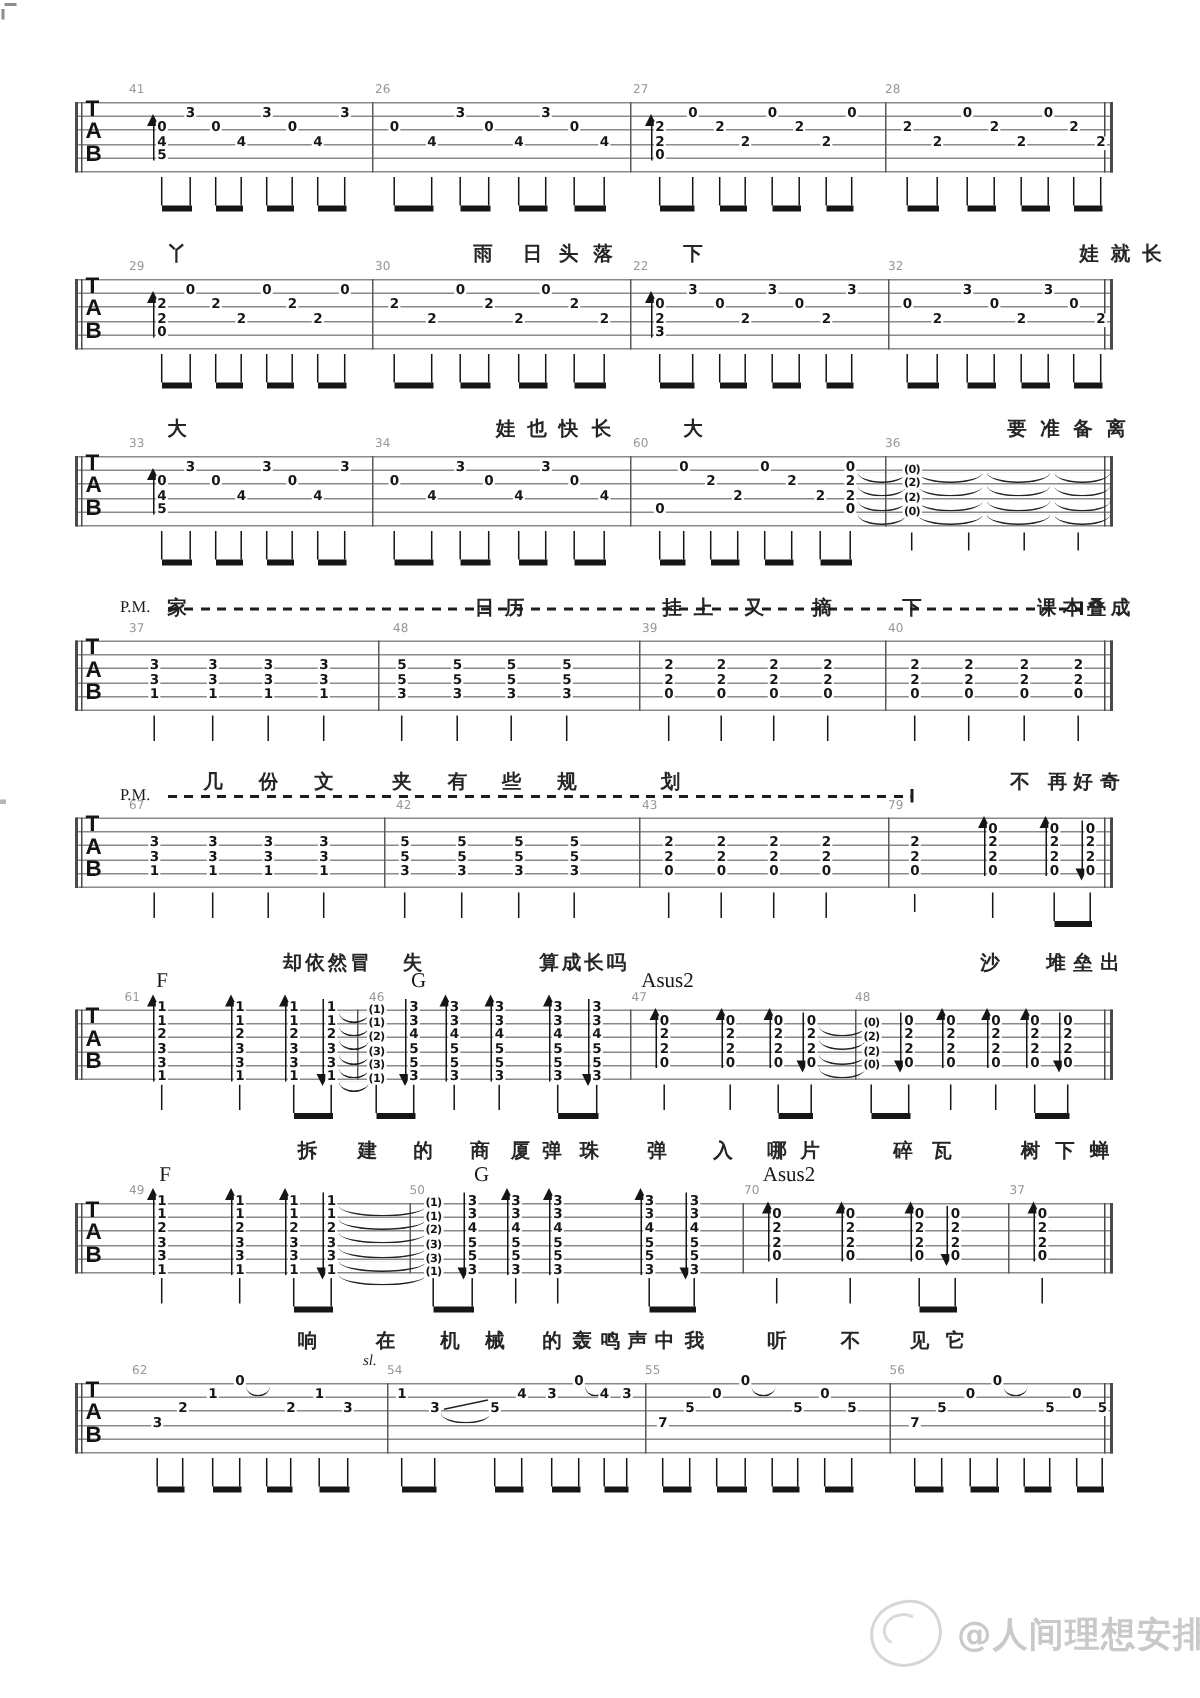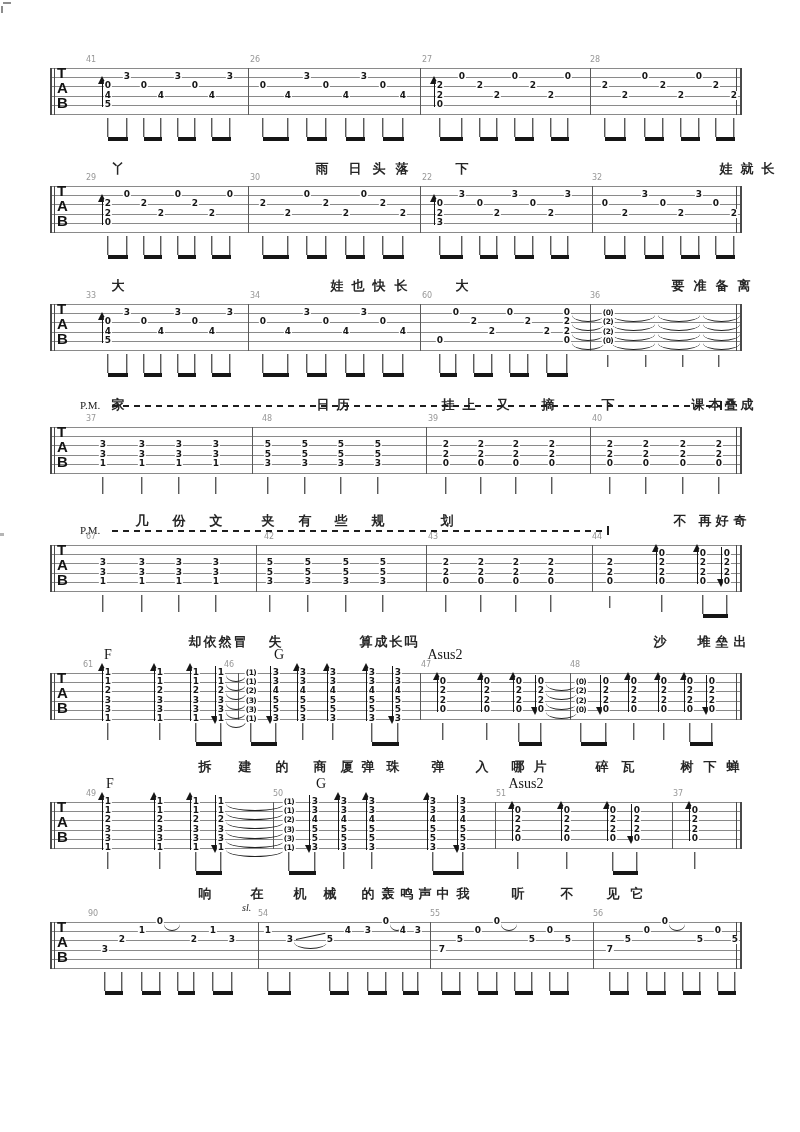--- a/index.html
+++ b/index.html
@@ -41,20 +41,24 @@
   .art{position:absolute;background:#8d8d8d;}
 </style>
 </head>
 <body>
 
 <div id="page">
   <div class="art" style="left:3px;top:2px;width:8px;height:2px;"></div>
   <div class="art" style="left:1px;top:6px;width:2px;height:7px;"></div>
   <div class="art" style="left:0;top:533px;width:4px;height:3px;background:#b5b5b5;"></div>
 
+  <div class="watermark">
+    <div class="wm-logo"></div>
+    <span class="wm-text">@人间理想安排</span>
+  </div>
 <div class="sline" style="left: 50px; top: 68px; width: 692px;"></div>
     <div class="sline" style="left: 50px; top: 77.2px; width: 692px;"></div>
     <div class="sline" style="left: 50px; top: 86.4px; width: 692px;"></div>
     <div class="sline" style="left: 50px; top: 95.6px; width: 692px;"></div>
     <div class="sline" style="left: 50px; top: 104.8px; width: 692px;"></div>
     <div class="sline" style="left: 50px; top: 114px; width: 692px;"></div>
     <div class="vbar" style="left: 50px; top: 68px; height: 47px; width: 2px;"></div>
     <div class="vbar" style="left: 54px; top: 68px; height: 47px; width: 1px;"></div>
     <div class="tabletter" style="left: 57px; top: 65px;">T</div>
     <div class="tabletter" style="left: 57px; top: 80px;">A</div>
@@ -530,21 +534,21 @@
     <div class="tabletter" style="left: 57px; top: 557px;">A</div>
     <div class="tabletter" style="left: 57px; top: 572px;">B</div>
     <div class="vbar" style="left: 736px; top: 545px; height: 47px; width: 1px;"></div>
     <div class="vbar" style="left: 740px; top: 545px; height: 47px; width: 2px;"></div>
     <div class="vbar barline" style="left: 256px; top: 545px; height: 47px; width: 1px;"></div>
     <div class="vbar barline" style="left: 426px; top: 545px; height: 47px; width: 1px;"></div>
     <div class="vbar barline" style="left: 592px; top: 545px; height: 47px; width: 1px;"></div>
     <div class="mnum" style="left: 86px; top: 532px;">67</div>
     <div class="mnum" style="left: 264px; top: 532px;">42</div>
     <div class="mnum" style="left: 428px; top: 532px;">43</div>
-    <div class="mnum" style="left: 592px; top: 532px;">44</div>
+    <div class="mnum" style="left: 592px; top: 532px;">79</div>
     <div class="fret" style="left: 103px; top: 563.4px;">3</div>
     <div class="fret" style="left: 103px; top: 572.6px;">3</div>
     <div class="fret" style="left: 103px; top: 581.8px;">1</div>
     <div class="stem" style="left: 103px; top: 595px; height: 17px;"></div>
     <div class="fret" style="left: 142px; top: 563.4px;">3</div>
     <div class="fret" style="left: 142px; top: 572.6px;">3</div>
     <div class="fret" style="left: 142px; top: 581.8px;">1</div>
     <div class="stem" style="left: 142px; top: 595px; height: 17px;"></div>
     <div class="fret" style="left: 179px; top: 563.4px;">3</div>
     <div class="fret" style="left: 179px; top: 572.6px;">3</div>
@@ -641,21 +645,21 @@
     <div class="vbar" style="left: 54px; top: 673px; height: 47px; width: 1px;"></div>
     <div class="tabletter" style="left: 57px; top: 670px;">T</div>
     <div class="tabletter" style="left: 57px; top: 685px;">A</div>
     <div class="tabletter" style="left: 57px; top: 700px;">B</div>
     <div class="vbar" style="left: 736px; top: 673px; height: 47px; width: 1px;"></div>
     <div class="vbar" style="left: 740px; top: 673px; height: 47px; width: 2px;"></div>
     <div class="vbar barline" style="left: 238px; top: 673px; height: 47px; width: 1px;"></div>
     <div class="vbar barline" style="left: 420px; top: 673px; height: 47px; width: 1px;"></div>
     <div class="vbar barline" style="left: 570px; top: 673px; height: 47px; width: 1px;"></div>
     <div class="mnum" style="left: 83px; top: 660px;">61</div>
-    <div class="mnum" style="left: 224px; top: 660px;">46</div>
+    <div class="mnum" style="left: 246px; top: 660px;">46</div>
     <div class="mnum" style="left: 421px; top: 660px;">47</div>
     <div class="mnum" style="left: 570px; top: 660px;">48</div>
     <div class="fret" style="left: 108px; top: 673px;">1</div>
     <div class="fret" style="left: 108px; top: 682.2px;">1</div>
     <div class="fret" style="left: 108px; top: 691.4px;">2</div>
     <div class="fret" style="left: 108px; top: 700.6px;">3</div>
     <div class="fret" style="left: 108px; top: 709.8px;">3</div>
     <div class="fret" style="left: 108px; top: 719px;">1</div>
     <div class="arr up" style="left: 98px; top: 664px; height: 59px;">
       <div class="shaft"></div>
@@ -889,21 +893,21 @@
     <div class="tabletter" style="left: 57px; top: 799px;">T</div>
     <div class="tabletter" style="left: 57px; top: 814px;">A</div>
     <div class="tabletter" style="left: 57px; top: 829px;">B</div>
     <div class="vbar" style="left: 736px; top: 802px; height: 47px; width: 1px;"></div>
     <div class="vbar" style="left: 740px; top: 802px; height: 47px; width: 2px;"></div>
     <div class="vbar barline" style="left: 273px; top: 802px; height: 47px; width: 1px;"></div>
     <div class="vbar barline" style="left: 495px; top: 802px; height: 47px; width: 1px;"></div>
     <div class="vbar barline" style="left: 672px; top: 802px; height: 47px; width: 1px;"></div>
     <div class="mnum" style="left: 86px; top: 789px;">49</div>
     <div class="mnum" style="left: 273px; top: 789px;">50</div>
-    <div class="mnum" style="left: 496px; top: 789px;">51</div>
+    <div class="mnum" style="left: 496px; top: 789px;">70</div>
     <div class="mnum" style="left: 673px; top: 789px;">37</div>
     <div class="fret" style="left: 108px; top: 802px;">1</div>
     <div class="fret" style="left: 108px; top: 811.2px;">1</div>
     <div class="fret" style="left: 108px; top: 820.4px;">2</div>
     <div class="fret" style="left: 108px; top: 829.6px;">3</div>
     <div class="fret" style="left: 108px; top: 838.8px;">3</div>
     <div class="fret" style="left: 108px; top: 848px;">1</div>
     <div class="arr up" style="left: 98px; top: 793px; height: 59px;">
       <div class="shaft"></div>
       <div class="head"></div>
@@ -1085,21 +1089,21 @@
     <div class="vbar" style="left: 50px; top: 922px; height: 47px; width: 2px;"></div>
     <div class="vbar" style="left: 54px; top: 922px; height: 47px; width: 1px;"></div>
     <div class="tabletter" style="left: 57px; top: 919px;">T</div>
     <div class="tabletter" style="left: 57px; top: 934px;">A</div>
     <div class="tabletter" style="left: 57px; top: 949px;">B</div>
     <div class="vbar" style="left: 736px; top: 922px; height: 47px; width: 1px;"></div>
     <div class="vbar" style="left: 740px; top: 922px; height: 47px; width: 2px;"></div>
     <div class="vbar barline" style="left: 258px; top: 922px; height: 47px; width: 1px;"></div>
     <div class="vbar barline" style="left: 430px; top: 922px; height: 47px; width: 1px;"></div>
     <div class="vbar barline" style="left: 593px; top: 922px; height: 47px; width: 1px;"></div>
-    <div class="mnum" style="left: 88px; top: 909px;">90</div>
+    <div class="mnum" style="left: 88px; top: 909px;">62</div>
     <div class="mnum" style="left: 258px; top: 909px;">54</div>
     <div class="mnum" style="left: 430px; top: 909px;">55</div>
     <div class="mnum" style="left: 593px; top: 909px;">56</div>
     <div class="fret" style="left: 105px; top: 949.6px;">3</div>
     <div class="stem" style="left: 105px; top: 972px; height: 19px;"></div>
     <div class="fret" style="left: 122px; top: 940.4px;">2</div>
     <div class="stem" style="left: 122px; top: 972px; height: 19px;"></div>
     <div class="fret" style="left: 142px; top: 931.2px;">1</div>
     <div class="stem" style="left: 142px; top: 972px; height: 19px;"></div>
     <div class="fret" style="left: 160px; top: 922px;">0</div>

